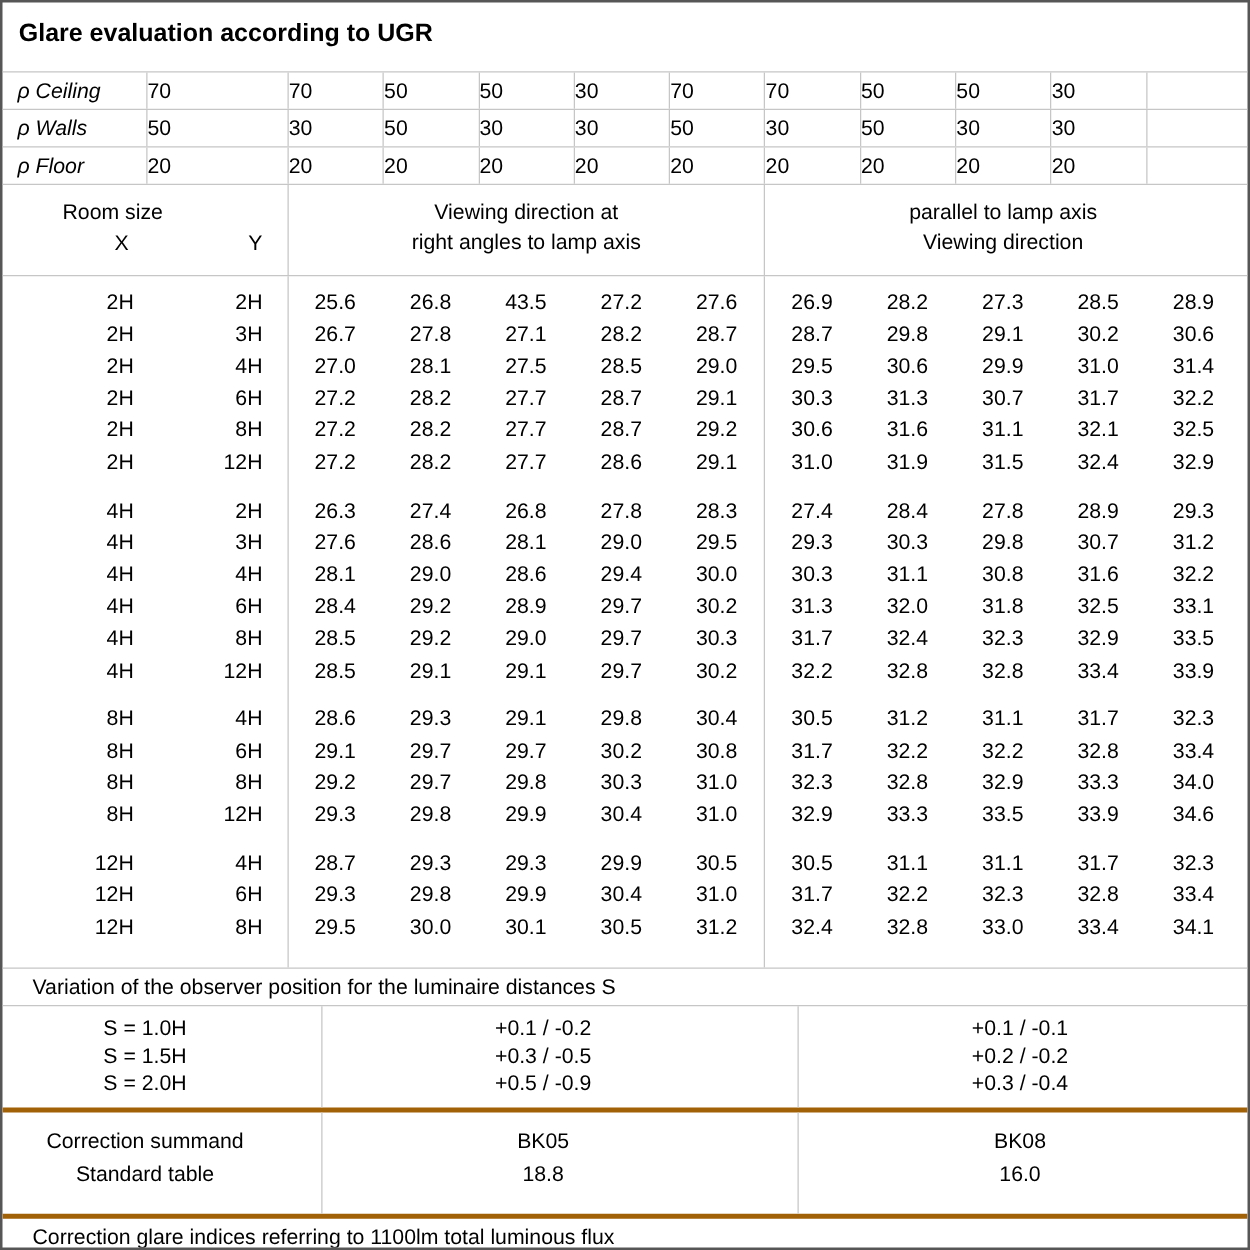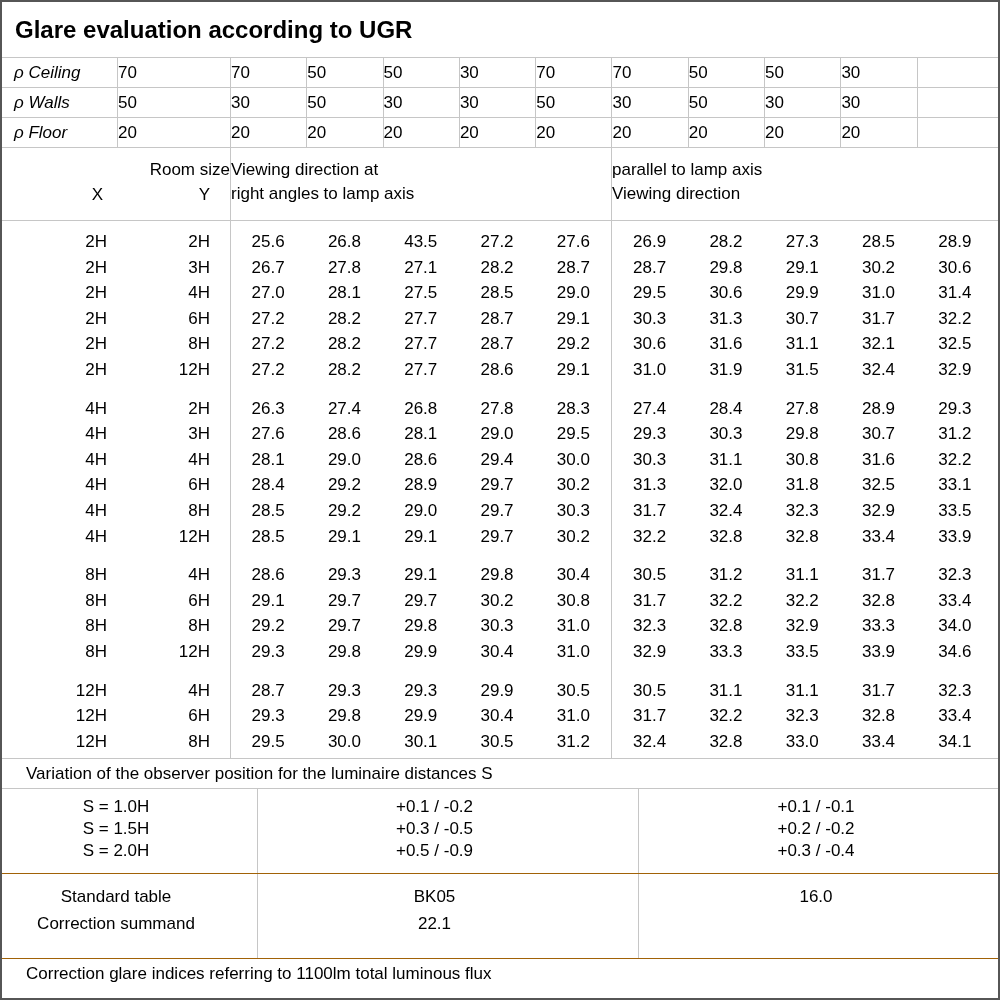--- a/index.html
+++ b/index.html
@@ -10,21 +10,21 @@
     width:1000px; height:1000px;
     border:2px solid #565656;
     background:#fff;
     overflow:hidden;
     position:relative;
   }
 
   .title {
     height:56px;
     border-bottom:1px solid #c6c6c6;
-    font-size:24px; font-weight:bold;
+    font-size:20px; font-weight:bold;
     padding:14px 0 0 13px;
   }
 
   
   .rho-row {
     display:grid;
     grid-template-columns:115px 113px repeat(10,76.3px) 1fr;
     height:30px;
     border-bottom:1px solid #c6c6c6;
     font-size:17px;
@@ -38,34 +38,34 @@
 
   
   .hdr {
     display:grid;
     grid-template-columns:228px 381px 382px 1fr;
     height:73px;
     border-bottom:1px solid #c6c6c6;
     font-size:17px;
   }
   .room { padding-top:10px; }
-  .room-title { text-align:right; line-height:24px;margin-left:48px; }
+  .room-title { text-align:left; line-height:24px;margin-left:48px; }
   .xy { display:grid; grid-template-columns:115px 113px; line-height:26px; }
   .xh { text-align:right; padding-right:14px; }
   .yh { text-align:right; padding-right:20px; }
   .grp {
     border-left:1px solid #c6c6c6;
-    line-height:24px; padding-top:10px;
+    text-align:center; line-height:24px; padding-top:10px;
   }
 
   
   .body {
     position:relative;
     border-bottom:1px solid #c6c6c6;
-    padding:8px 0 4px 0;
+    padding:8px 0 20px 0;
   }
   .vline { position:absolute; top:0; bottom:0; width:1px; background:#c6c6c6; }
   .vl1 { left:228px; }
   .vl2 { left:609px; }
   .drow {
     display:grid;
     grid-template-columns:115px 113px repeat(10,76.3px) 1fr;
     height:25.6px; line-height:25.6px; font-size:17px;
   }
   .xc { text-align:right; padding-right:10px; }
@@ -78,21 +78,21 @@
     height:30px; line-height:29px;
     border-bottom:1px solid #c6c6c6;
     font-size:17px; padding-left:24px;
   }
   .note.last { border-bottom:none; }
 
   
   .triple {
     display:grid;
     grid-template-columns:228px 381px 382px 1fr;
-    border-bottom:1px solid #a16207;
+    border-bottom:4px solid #a16207;
     font-size:17px;
   }
   .ssec { height:85px; padding-top:7px; }
   .ssec .tcol div { line-height:22px; text-align:center; }
   .stdsec { height:85px; padding-top:9px; }
   .stdsec .tcol div { line-height:27px; text-align:center; }
   .triple .bl { border-left:1px solid #c6c6c6;margin-left:27px; }
   .ssec, .stdsec { padding-top:0; }
   .ssec .tcol { padding-top:7px; }
   .stdsec .tcol { padding-top:9px; }
@@ -477,28 +477,29 @@
     <div class="tcol bl">
       <div>+0.1 / -0.1</div>
       <div>+0.2 / -0.2</div>
       <div>+0.3 / -0.4</div>
     </div>
     <div></div>
   </div>
 
   <div class="triple stdsec">
     <div class="tcol">
+      <div>Correction summand</div>
       <div>Standard table</div>
-      <div>Correction summand</div>
     </div>
     <div class="tcol bl">
       <div>BK05</div>
-      <div>22.1</div>
+      <div>18.8</div>
     </div>
     <div class="tcol bl">
+      <div>BK08</div>
       <div>16.0</div>
     </div>
     <div></div>
   </div>
 
   <div class="note last">Correction glare indices referring to 1100lm total luminous flux</div>
 
 </div>
 
 </body></html>

